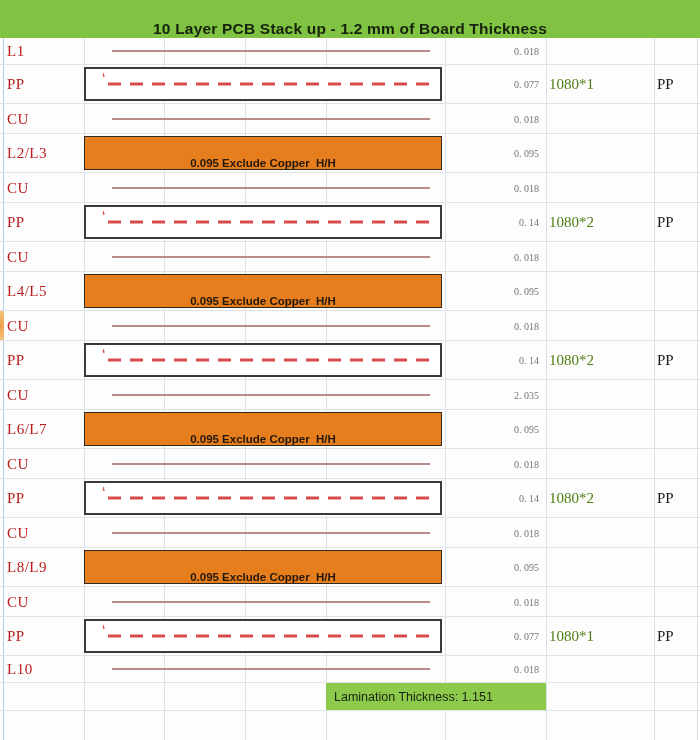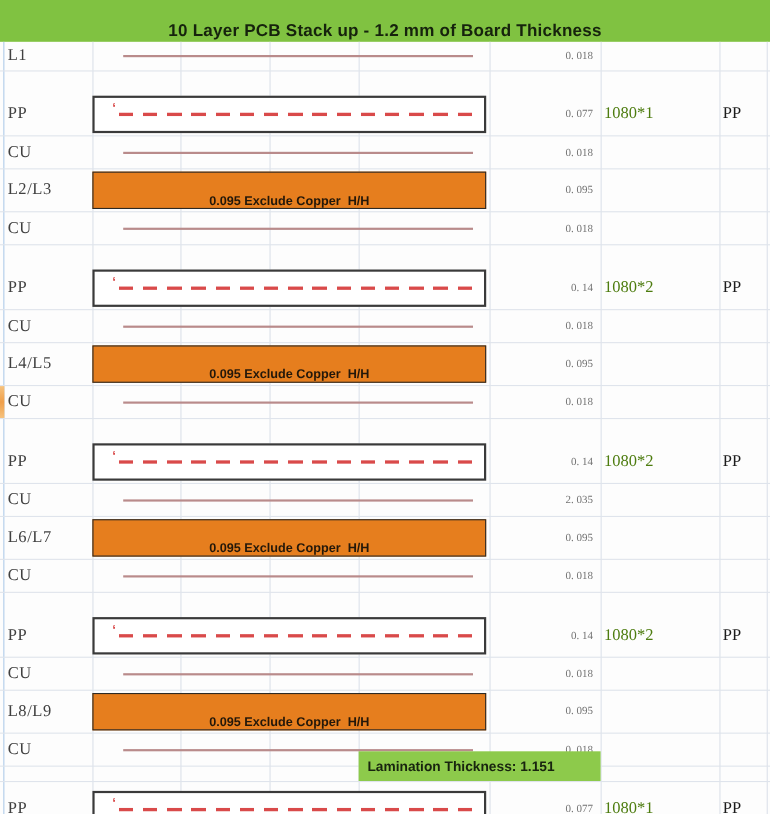--- a/index.html
+++ b/index.html
@@ -17,27 +17,27 @@
   .header .title{
     font-size:15.5px; font-weight:600; color:#16230d; letter-spacing:.2px;
   }
   
   .vline{position:absolute; top:38px; bottom:0; width:1px; background:#dce1ea; z-index:0;}
   .vline.blue{background:#aecbe8;}
   
   #rows{position:absolute; left:0; top:38px; width:700px; z-index:1;}
   .row{position:relative; width:700px; border-bottom:1px solid #dfe4ec; box-sizing:border-box;}
   .t-line{height:30px;}
-  .t-pp{height:39px;margin-top:20px;}
+  .t-pp{height:39px;}
   .t-core{height:39px;}
   .row:first-child,.row:last-child{height:27px;}
   .lbl{
     position:absolute; left:7px; top:50%; transform:translateY(-50%);
     font-family:"Liberation Serif","DejaVu Serif",serif;
-    font-size:15px; color:#404040; letter-spacing:.5px;
+    font-size:15px; color:#b91c1c; letter-spacing:.5px;
   }
   .val{
     position:absolute; left:445px; width:94px; text-align:right;
     top:50%; transform:translateY(-50%);
     font-family:"Liberation Serif","DejaVu Serif",serif;
     font-size:10px; color:#737373;
   }
   .cnt{
     position:absolute; left:549px; top:50%; transform:translateY(-50%);
     font-family:"Liberation Serif","DejaVu Serif",serif;
@@ -83,21 +83,21 @@
     background:linear-gradient(180deg,#f6c27d,#ef9f4a 50%,#f6c27d);}
   
   .summary-row{position:absolute; left:0; width:700px; border-bottom:1px solid #dfe4ec;
     box-sizing:border-box; z-index:1;}
   .summary-box{
     position:absolute; left:326px; width:220px; top:0; bottom:0;
     background:var(--green2,#8dca4b);
     display:flex; align-items:center;
   }
   .summary-box span{
-    padding-left:8px; font-size:12.5px; font-weight:700; color:#18240f;
+    padding-left:8px; font-size:12.5px; font-weight:400; color:#18240f;
   }
 </style>
 </head>
 <body>
 
 <div class="screen" style="--green: #80c241; --green2: #8dca4b; --orange: #e67e1e; --copper: #b98b8b; --dashred: #d94a4a;">
 
   <div class="header">
     <span class="title">10 Layer PCB Stack up - 1.2 mm of Board Thickness</span>
   </div>

